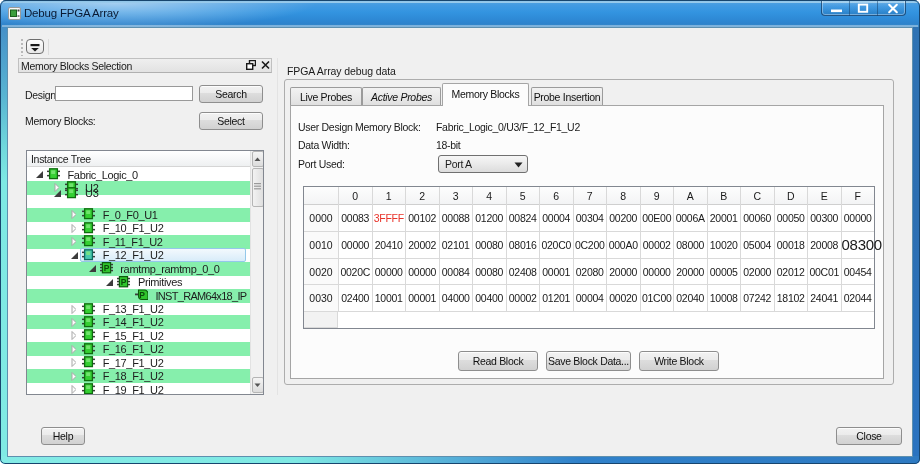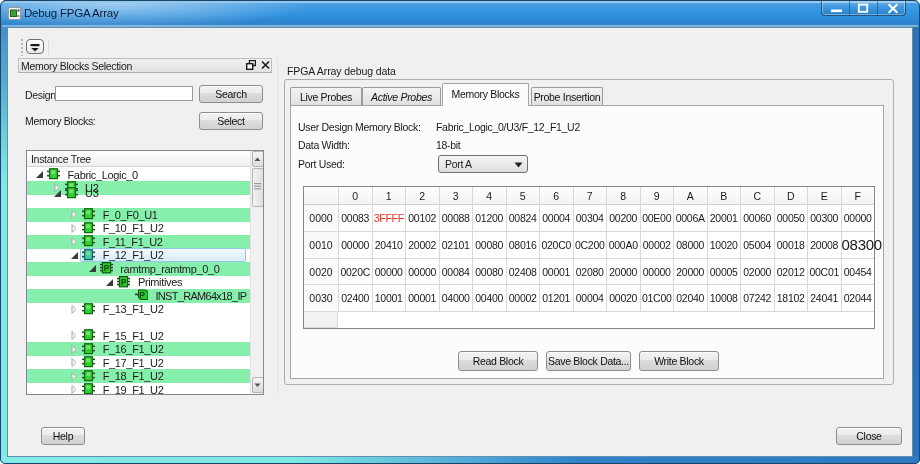--- a/index.html
+++ b/index.html
@@ -236,20 +236,34 @@
           </svg>
           <span class="abs" style="left:55.2px;top:0.5px;"><svg width="13" height="12" style="vertical-align:-2px">
               <rect x="0" y="2.6" width="3" height="1.5" fill="#3c3c3c"></rect>
               <rect x="10" y="2.6" width="3" height="1.5" fill="#3c3c3c"></rect>
               <rect x="0" y="6.9" width="3" height="1.5" fill="#3c3c3c"></rect>
               <rect x="10" y="6.9" width="3" height="1.5" fill="#3c3c3c"></rect>
               <rect x="2.6" y="0.8" width="7.8" height="9.8" fill="#35d033" stroke="#0e6c0e" stroke-width="1.3"></rect>
               <rect x="4.2" y="2.4" width="4" height="3.6" fill="#7fe87a" opacity="0.8"></rect>
             </svg></span>
           <span class="abs" style="left:75.7px;top:1px;">F_13_F1_U2</span>
+        </div>
+        <div class="trow alt" style="top:164.4px;">
+          <svg class="arrC" style="left:44.2px;top:2.5px" width="6" height="9">
+            <path d="M1 0.5 L5 4.5 L1 8.5 Z" fill="#fdfdfd" stroke="#a6a6a6"></path>
+          </svg>
+          <span class="abs" style="left:55.2px;top:0.5px;"><svg width="13" height="12" style="vertical-align:-2px">
+              <rect x="0" y="2.6" width="3" height="1.5" fill="#3c3c3c"></rect>
+              <rect x="10" y="2.6" width="3" height="1.5" fill="#3c3c3c"></rect>
+              <rect x="0" y="6.9" width="3" height="1.5" fill="#3c3c3c"></rect>
+              <rect x="10" y="6.9" width="3" height="1.5" fill="#3c3c3c"></rect>
+              <rect x="2.6" y="0.8" width="7.8" height="9.8" fill="#35d033" stroke="#0e6c0e" stroke-width="1.3"></rect>
+              <rect x="4.2" y="2.4" width="4" height="3.6" fill="#7fe87a" opacity="0.8"></rect>
+            </svg></span>
+          <span class="abs" style="left:75.7px;top:1px;">F_14_F1_U2</span>
         </div>
         <div class="trow" style="top:177.9px;">
           <svg class="arrC" style="left:44.2px;top:2.5px" width="6" height="9">
             <path d="M1 0.5 L5 4.5 L1 8.5 Z" fill="#fdfdfd" stroke="#a6a6a6"></path>
           </svg>
           <span class="abs" style="left:55.2px;top:0.5px;"><svg width="13" height="12" style="vertical-align:-2px">
               <rect x="0" y="2.6" width="3" height="1.5" fill="#3c3c3c"></rect>
               <rect x="10" y="2.6" width="3" height="1.5" fill="#3c3c3c"></rect>
               <rect x="0" y="6.9" width="3" height="1.5" fill="#3c3c3c"></rect>
               <rect x="10" y="6.9" width="3" height="1.5" fill="#3c3c3c"></rect>

